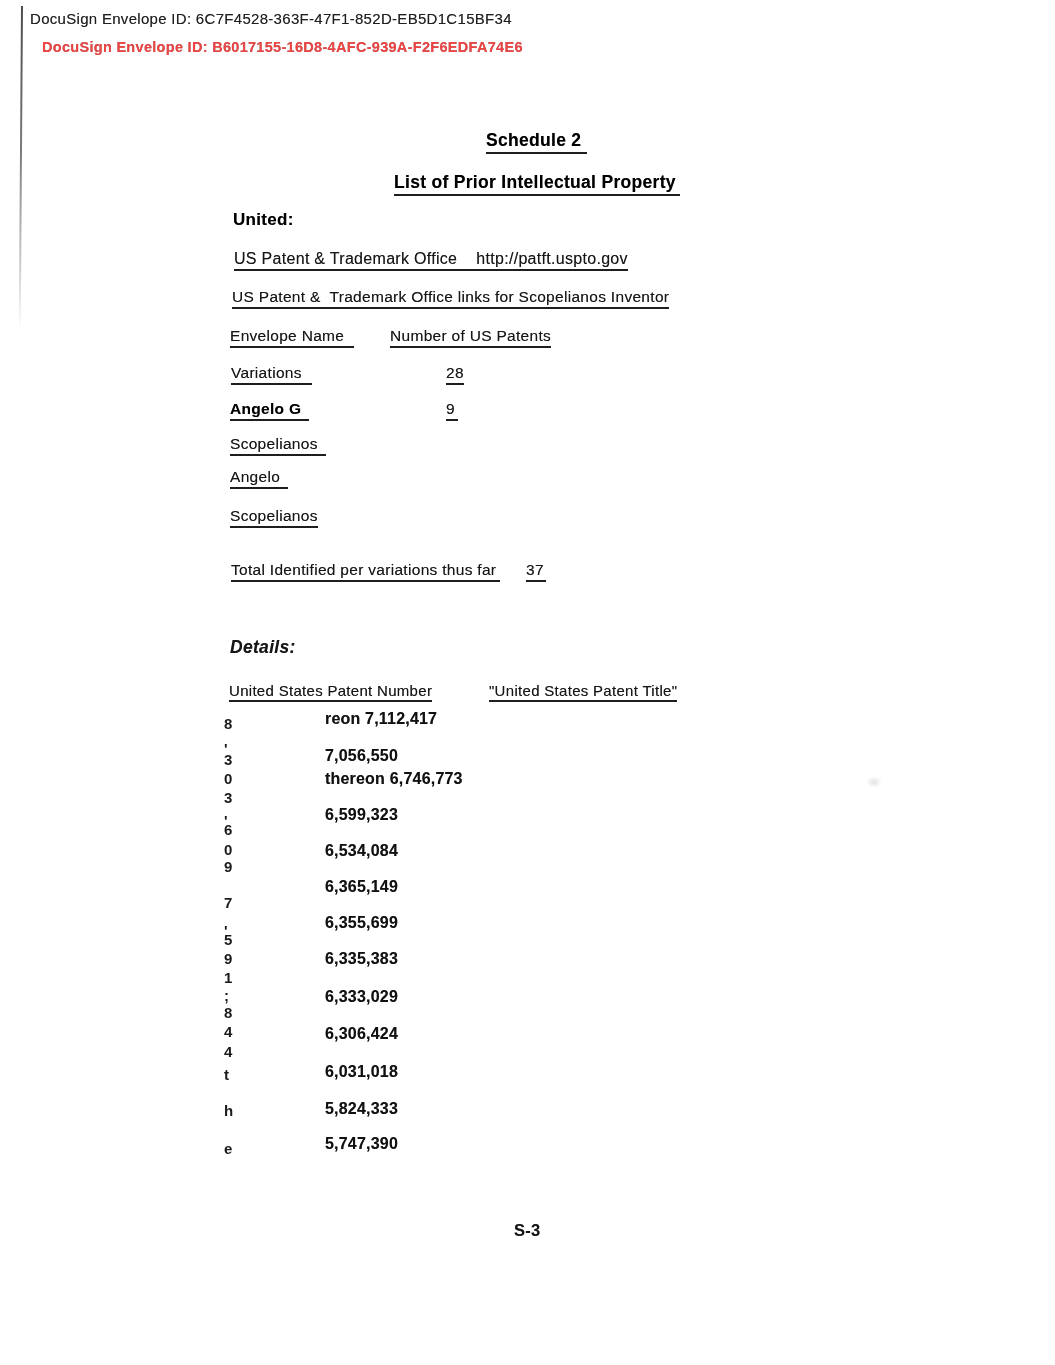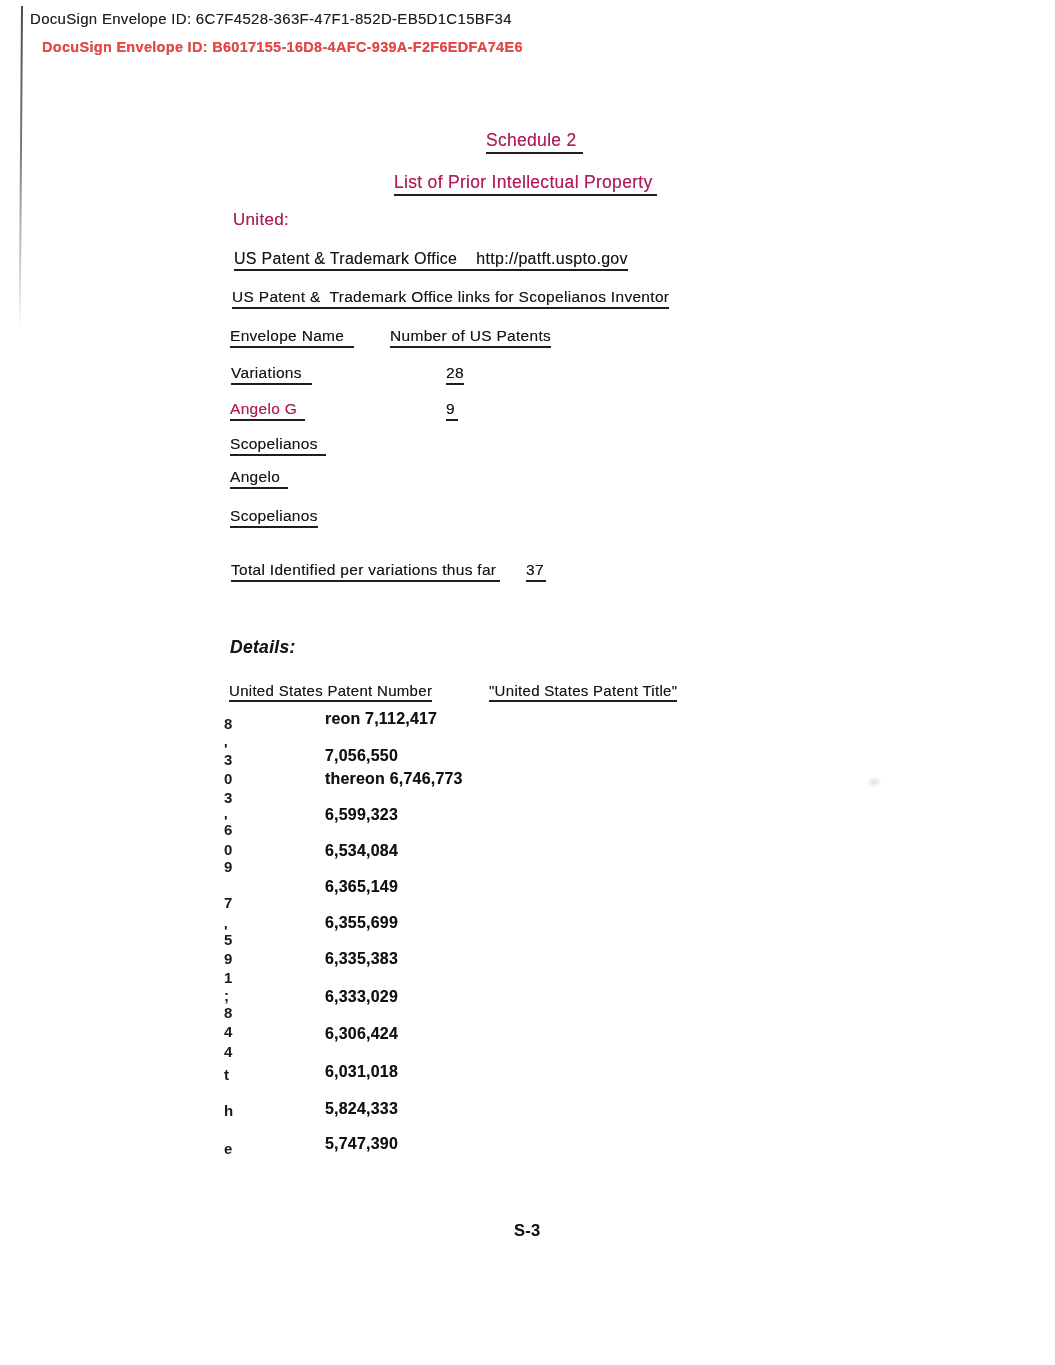--- a/index.html
+++ b/index.html
@@ -11,21 +11,21 @@
     font-family: "Liberation Sans", sans-serif;
     color: #161616;
     overflow: hidden;
   }
   .abs { position: absolute; white-space: pre; }
   .u {
     display: inline-block;
     border-bottom: 2px solid #1e1e1e;
     padding-bottom: 1px;
   }
-  .bold { font-weight: 400; color: #be185d; }
+  .bold { font-weight: 700; color: #000000; }
   .scan-text { letter-spacing: 0.3px; text-shadow: 0 0 0.5px rgba(40,40,40,0.55); }
   .env1 { left: 30px; top: 10px; font-size: 15px; color: #1f1f1f; }
   .env2 { left: 42px; top: 39px; font-size: 14.5px; font-weight: 700; color: #ef4444; }
   .title-schedule { left: 486px; top: 130px; font-size: 17.5px; }
   .title-subtitle { left: 394px; top: 172px; font-size: 17.5px; }
   .source-heading { left: 233px; top: 210px; font-size: 17px; }
   .src-line1 { left: 234px; top: 250px; font-size: 16px; }
   .src-line2 { left: 232px; top: 288px; font-size: 15.5px; }
   .tbl { font-size: 15.5px; }
   .details-heading { left: 230px; top: 637px; font-size: 17.5px; font-style: italic; font-weight: 700; }

